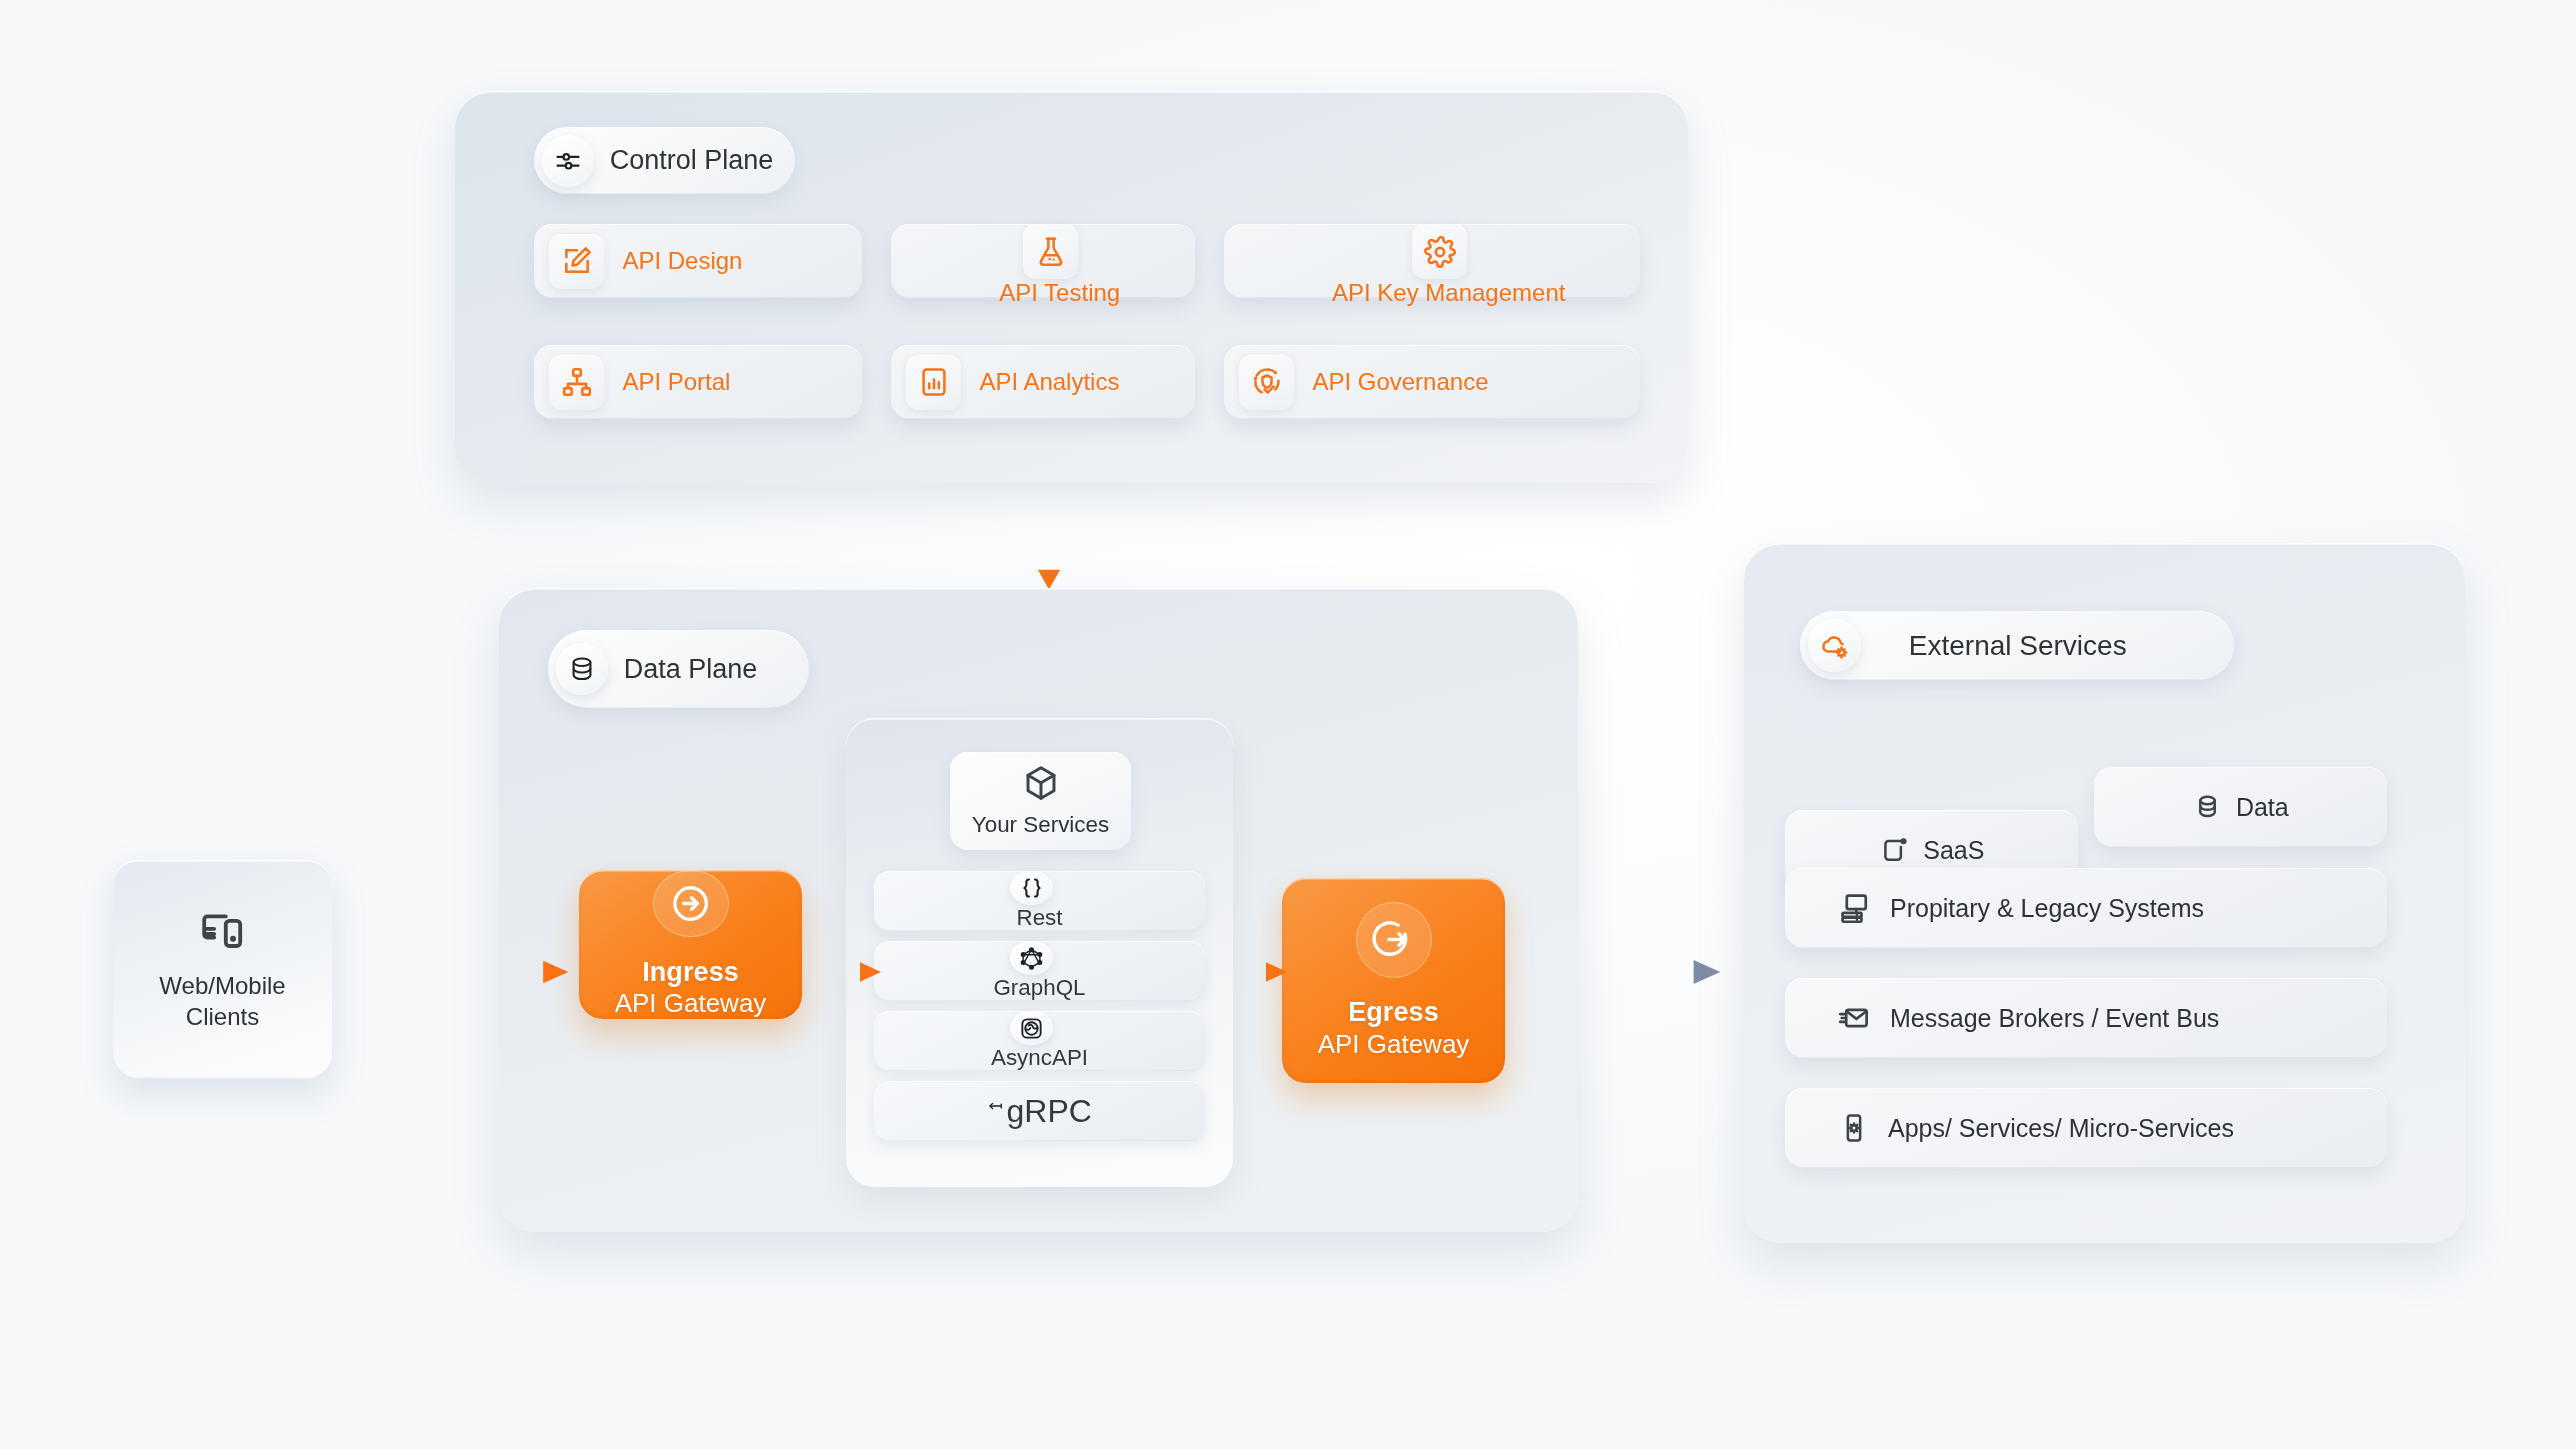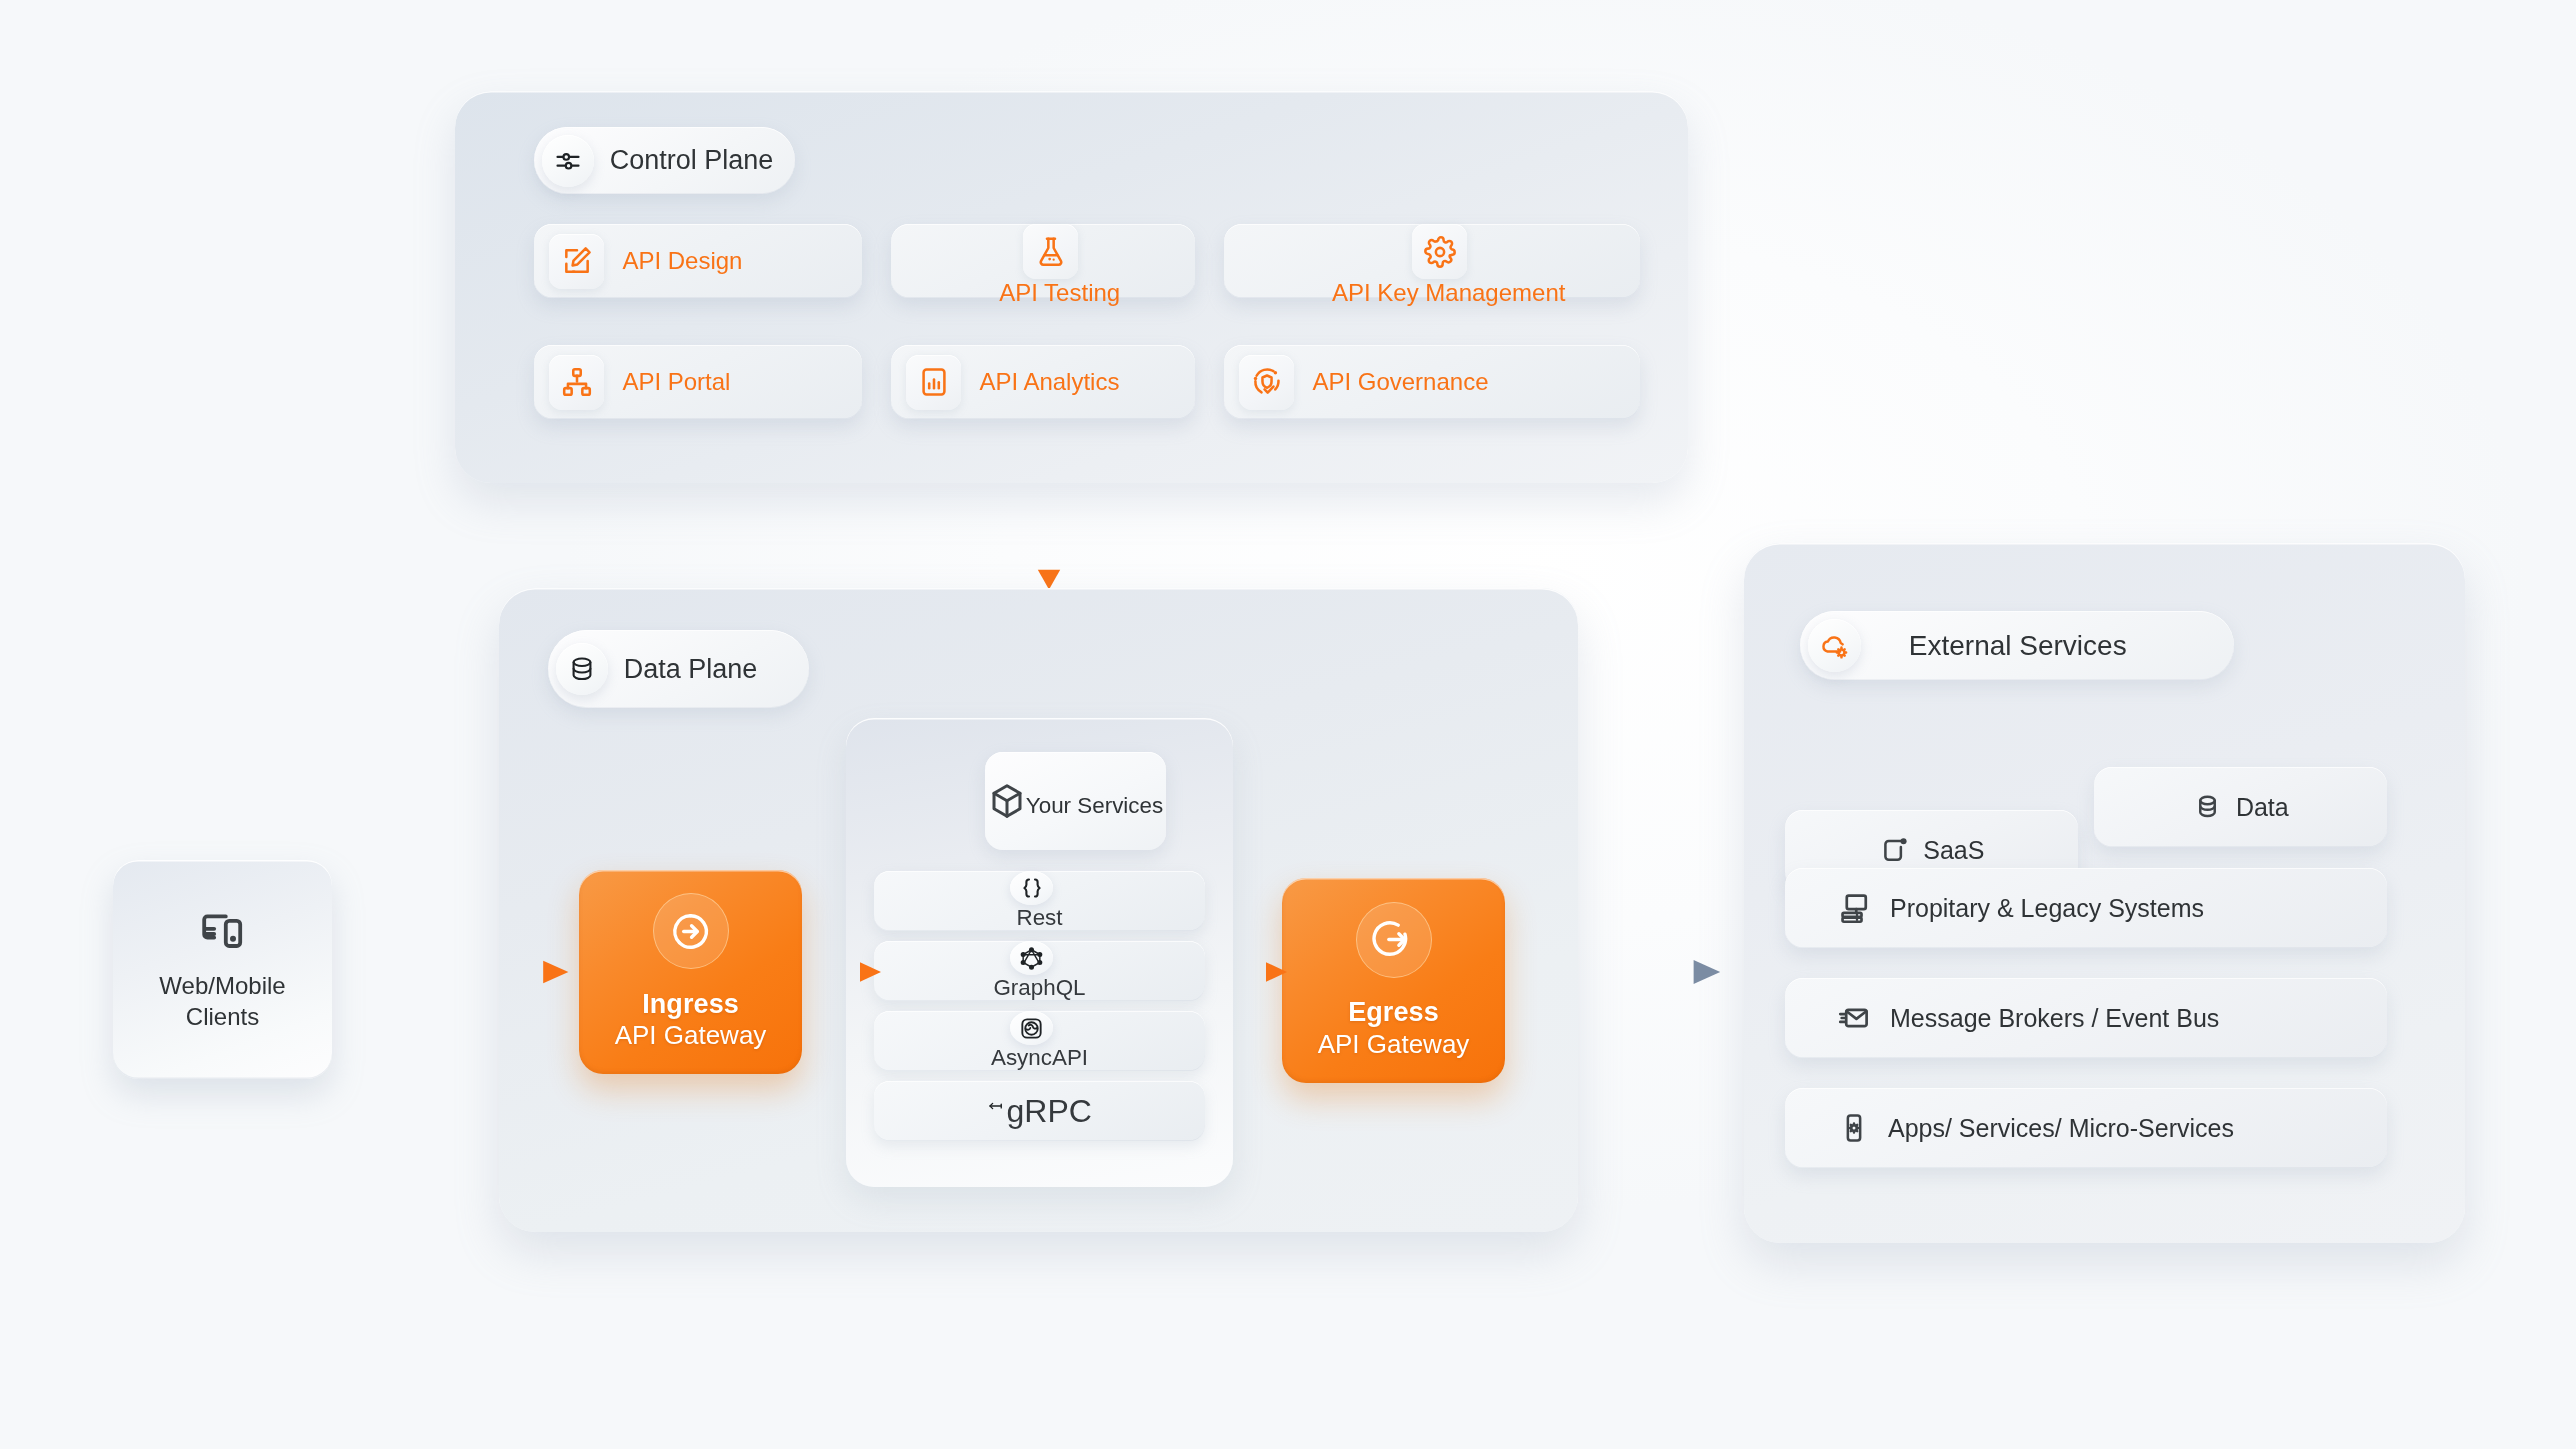--- a/index.html
+++ b/index.html
@@ -126,27 +126,26 @@
                 0 -1.4px 0 rgba(185,196,212,.28) inset;
   }
   .clients-label {
     color: #2f3336; font-size: 24px; line-height: 1.28;
     text-align: center; margin-top: 17px;
   }
 
   
   .svc-head {
     position: absolute;
-    display: flex; 
+    display: flex; flex-direction: column;
     align-items: center; justify-content: center;
     border-radius: 18px;
     background: linear-gradient(155deg, #fdfdfe 0%, #f6f8fa 55%, #eff2f5 100%);
     box-shadow: 0 7px 17px rgba(150,165,185,.20),
                 0 0.7px 0 rgba(255,255,255,1) inset;
-    margin-left: 35px;
   }
   .svc-head-label {
     color: #2f3336; font-size: 22.4px; margin-top: 9.8px; white-space: nowrap;
   }
   .proto {
     position: absolute;
     display: flex; align-items: center; justify-content: center;
     border-radius: 15.4px;
     background: linear-gradient(155deg, #f6f8fa 0%, #f0f3f6 50%, #e9edf1 100%);
     box-shadow: 0 5.6px 14px rgba(150,165,185,.18),
@@ -356,21 +355,21 @@
   <span class="proto-plain">
     <svg width="18" height="18" viewBox="0 0 24 24" fill="none" stroke="#1f2326" stroke-width="1.8" stroke-linecap="round" stroke-linejoin="round" style="margin-right:1.4px; margin-bottom:9.8px;">
       <path d="M4 12h15"></path>
         <path d="M7.5 8.5L4 12l3.5 3.5"></path>
         <path d="M19 9.5v5"></path>
     </svg>
     <span>gRPC</span>
   </span>
 </div>
 
-<div class="gateway" style="left:579px; top:870px; width:223px; height:204px;">
+<div class="gateway" style="left:579px; top:870px; width:223px; height:149px;">
   <span class="gw-badge">
     <svg width="43" height="43" viewBox="0 0 24 24" fill="none" stroke="#ffffff" stroke-width="1.9" stroke-linecap="round" stroke-linejoin="round">
       <path d="M12 3.2a8.8 8.8 0 1 1-6.2 15"></path>
       <path d="M5.8 18.2A8.8 8.8 0 0 1 12 3.2"></path>
       <path d="M8.2 12h7.4"></path>
         <path d="M12.6 8.8l3.2 3.2-3.2 3.2"></path>
     </svg>
   </span>
   <span class="gw-title">Ingress</span>
   <span class="gw-sub">API Gateway</span>

